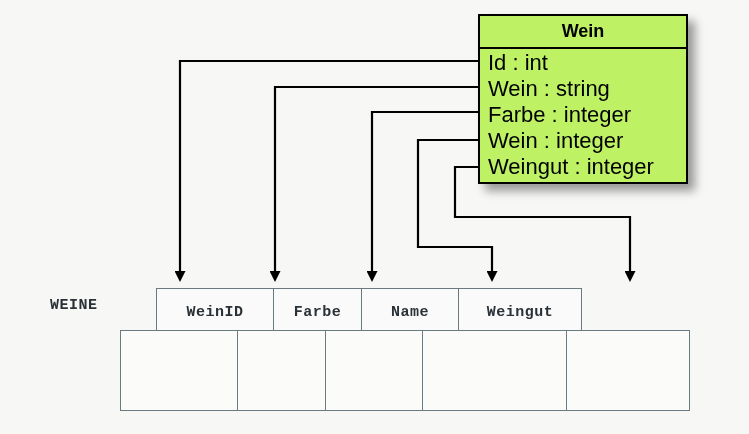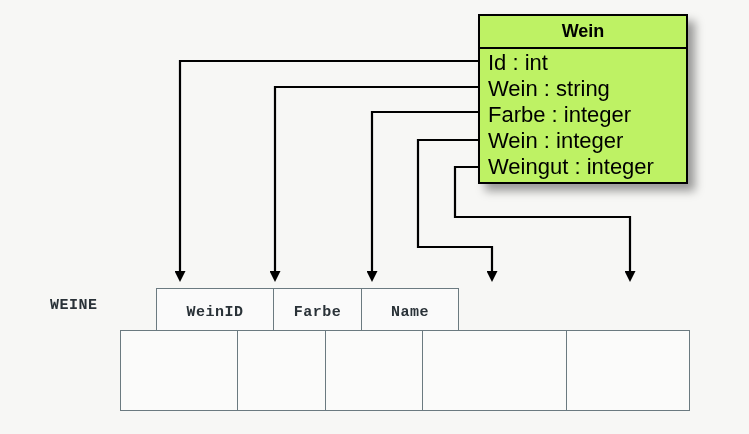--- a/index.html
+++ b/index.html
@@ -120,20 +120,21 @@
       <div class="uml-attr">Weingut : integer</div>
     </div>
   </div>
 
   <div class="tbl-label">WEINE</div>
 
   <div class="tbl-head">
     <div class="cell" style="width:118px">WeinID</div>
     <div class="cell" style="width:89px">Farbe</div>
     <div class="cell" style="width:98px">Name</div>
+    <div class="cell" style="width:124px">Weingut</div>
   </div>
 
   <div class="tbl-body">
     <div class="cell" style="width:118px"></div>
     <div class="cell" style="width:89px"></div>
     <div class="cell" style="width:98px"></div>
     <div class="cell" style="width:145px"></div>
     <div class="cell" style="width:124px"></div>
   </div>
 

